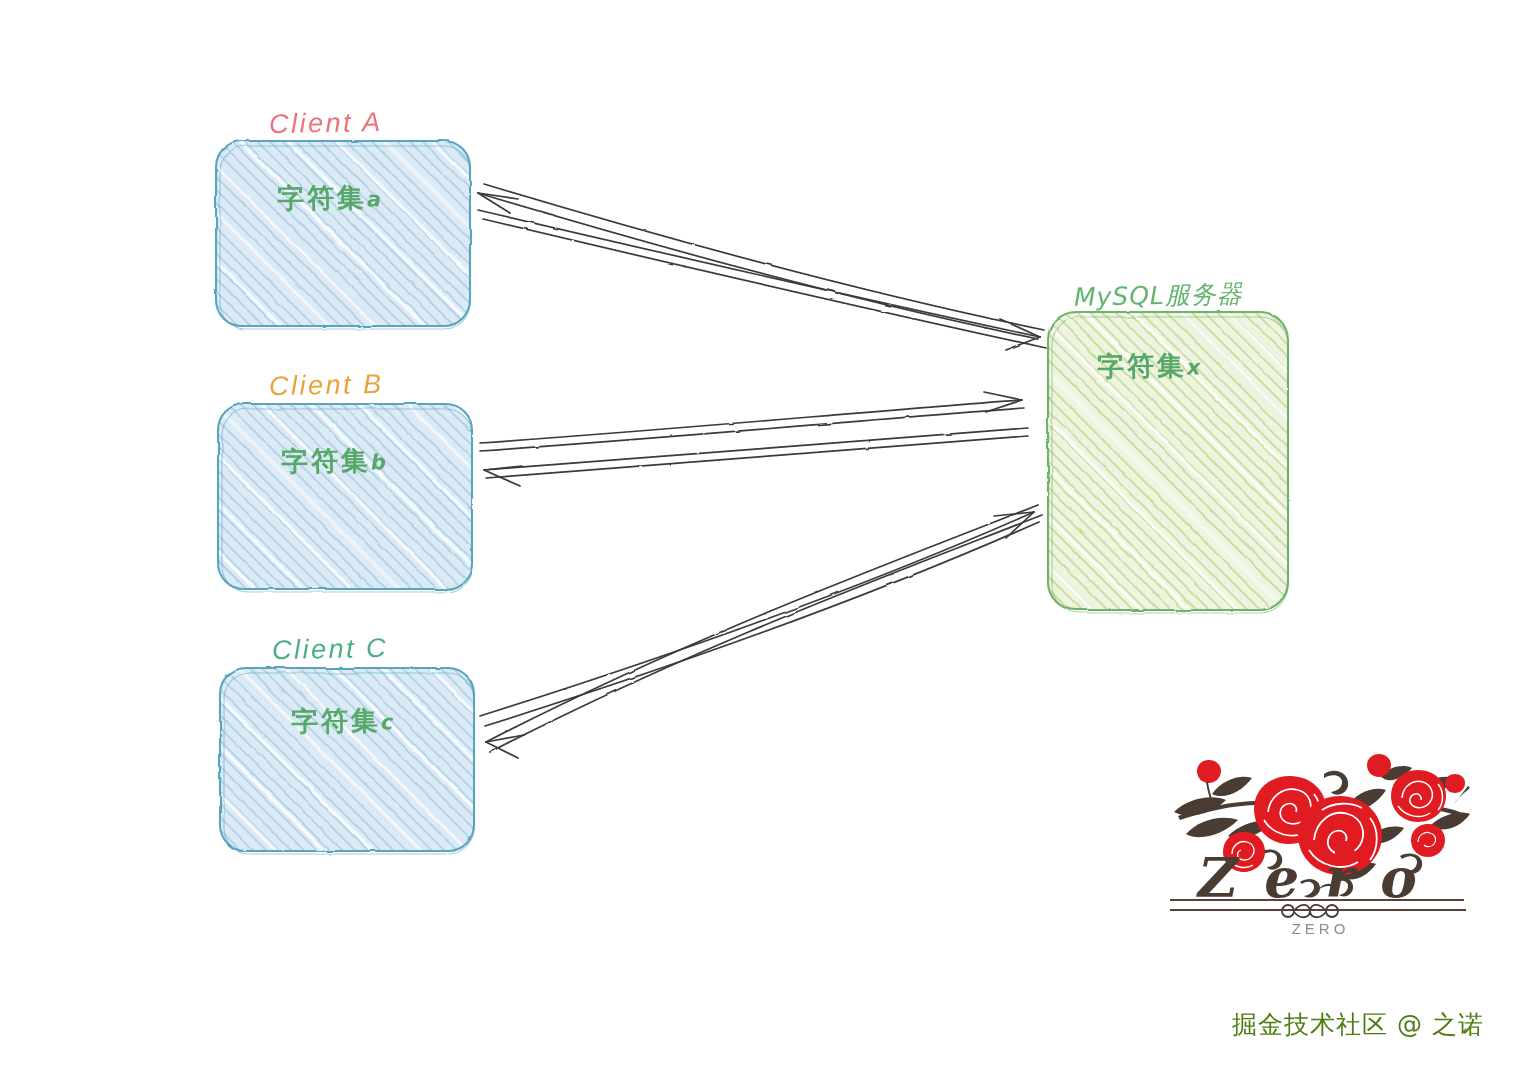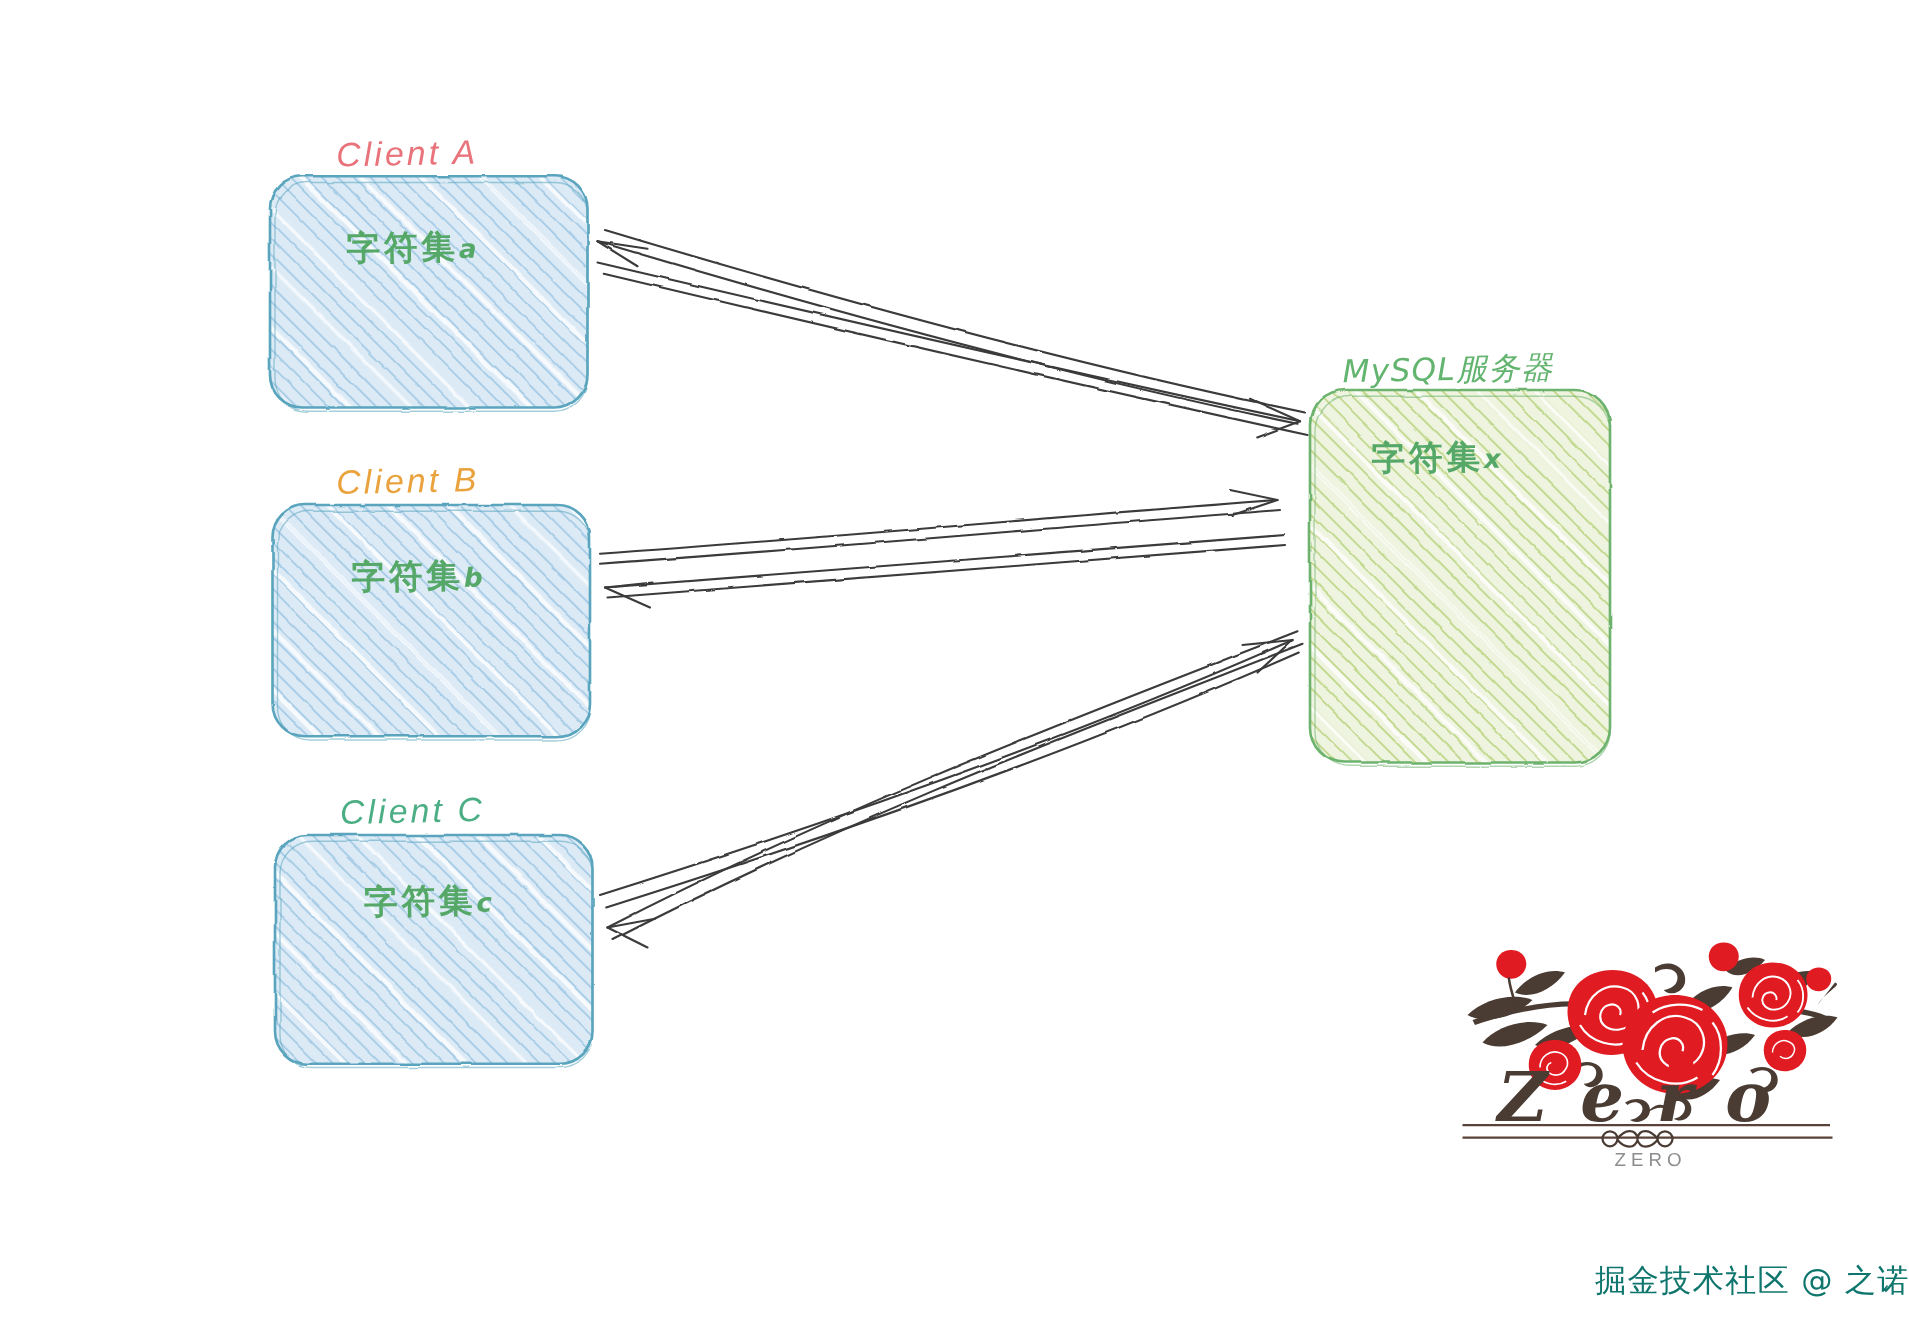--- a/index.html
+++ b/index.html
@@ -68,23 +68,23 @@
     width: 285px;
     text-align: center;
     color: #8d8d8d;
     font-family: "Liberation Sans", sans-serif;
     font-size: 15px;
     letter-spacing: 4px;
   }
 
   #watermark {
     position: absolute;
-    left: 1276px;
+    left: 1232px;
     top: 1008px;
-    color: #0f766e;
+    color: #4d7c0f;
     font-family: "DejaVu Sans", sans-serif;
     font-size: 25px;
     letter-spacing: 1px;
     white-space: nowrap;
   }
 </style>
 </head>
 <body>
 
 <svg id="canvas" viewBox="0 0 1527 1070">

